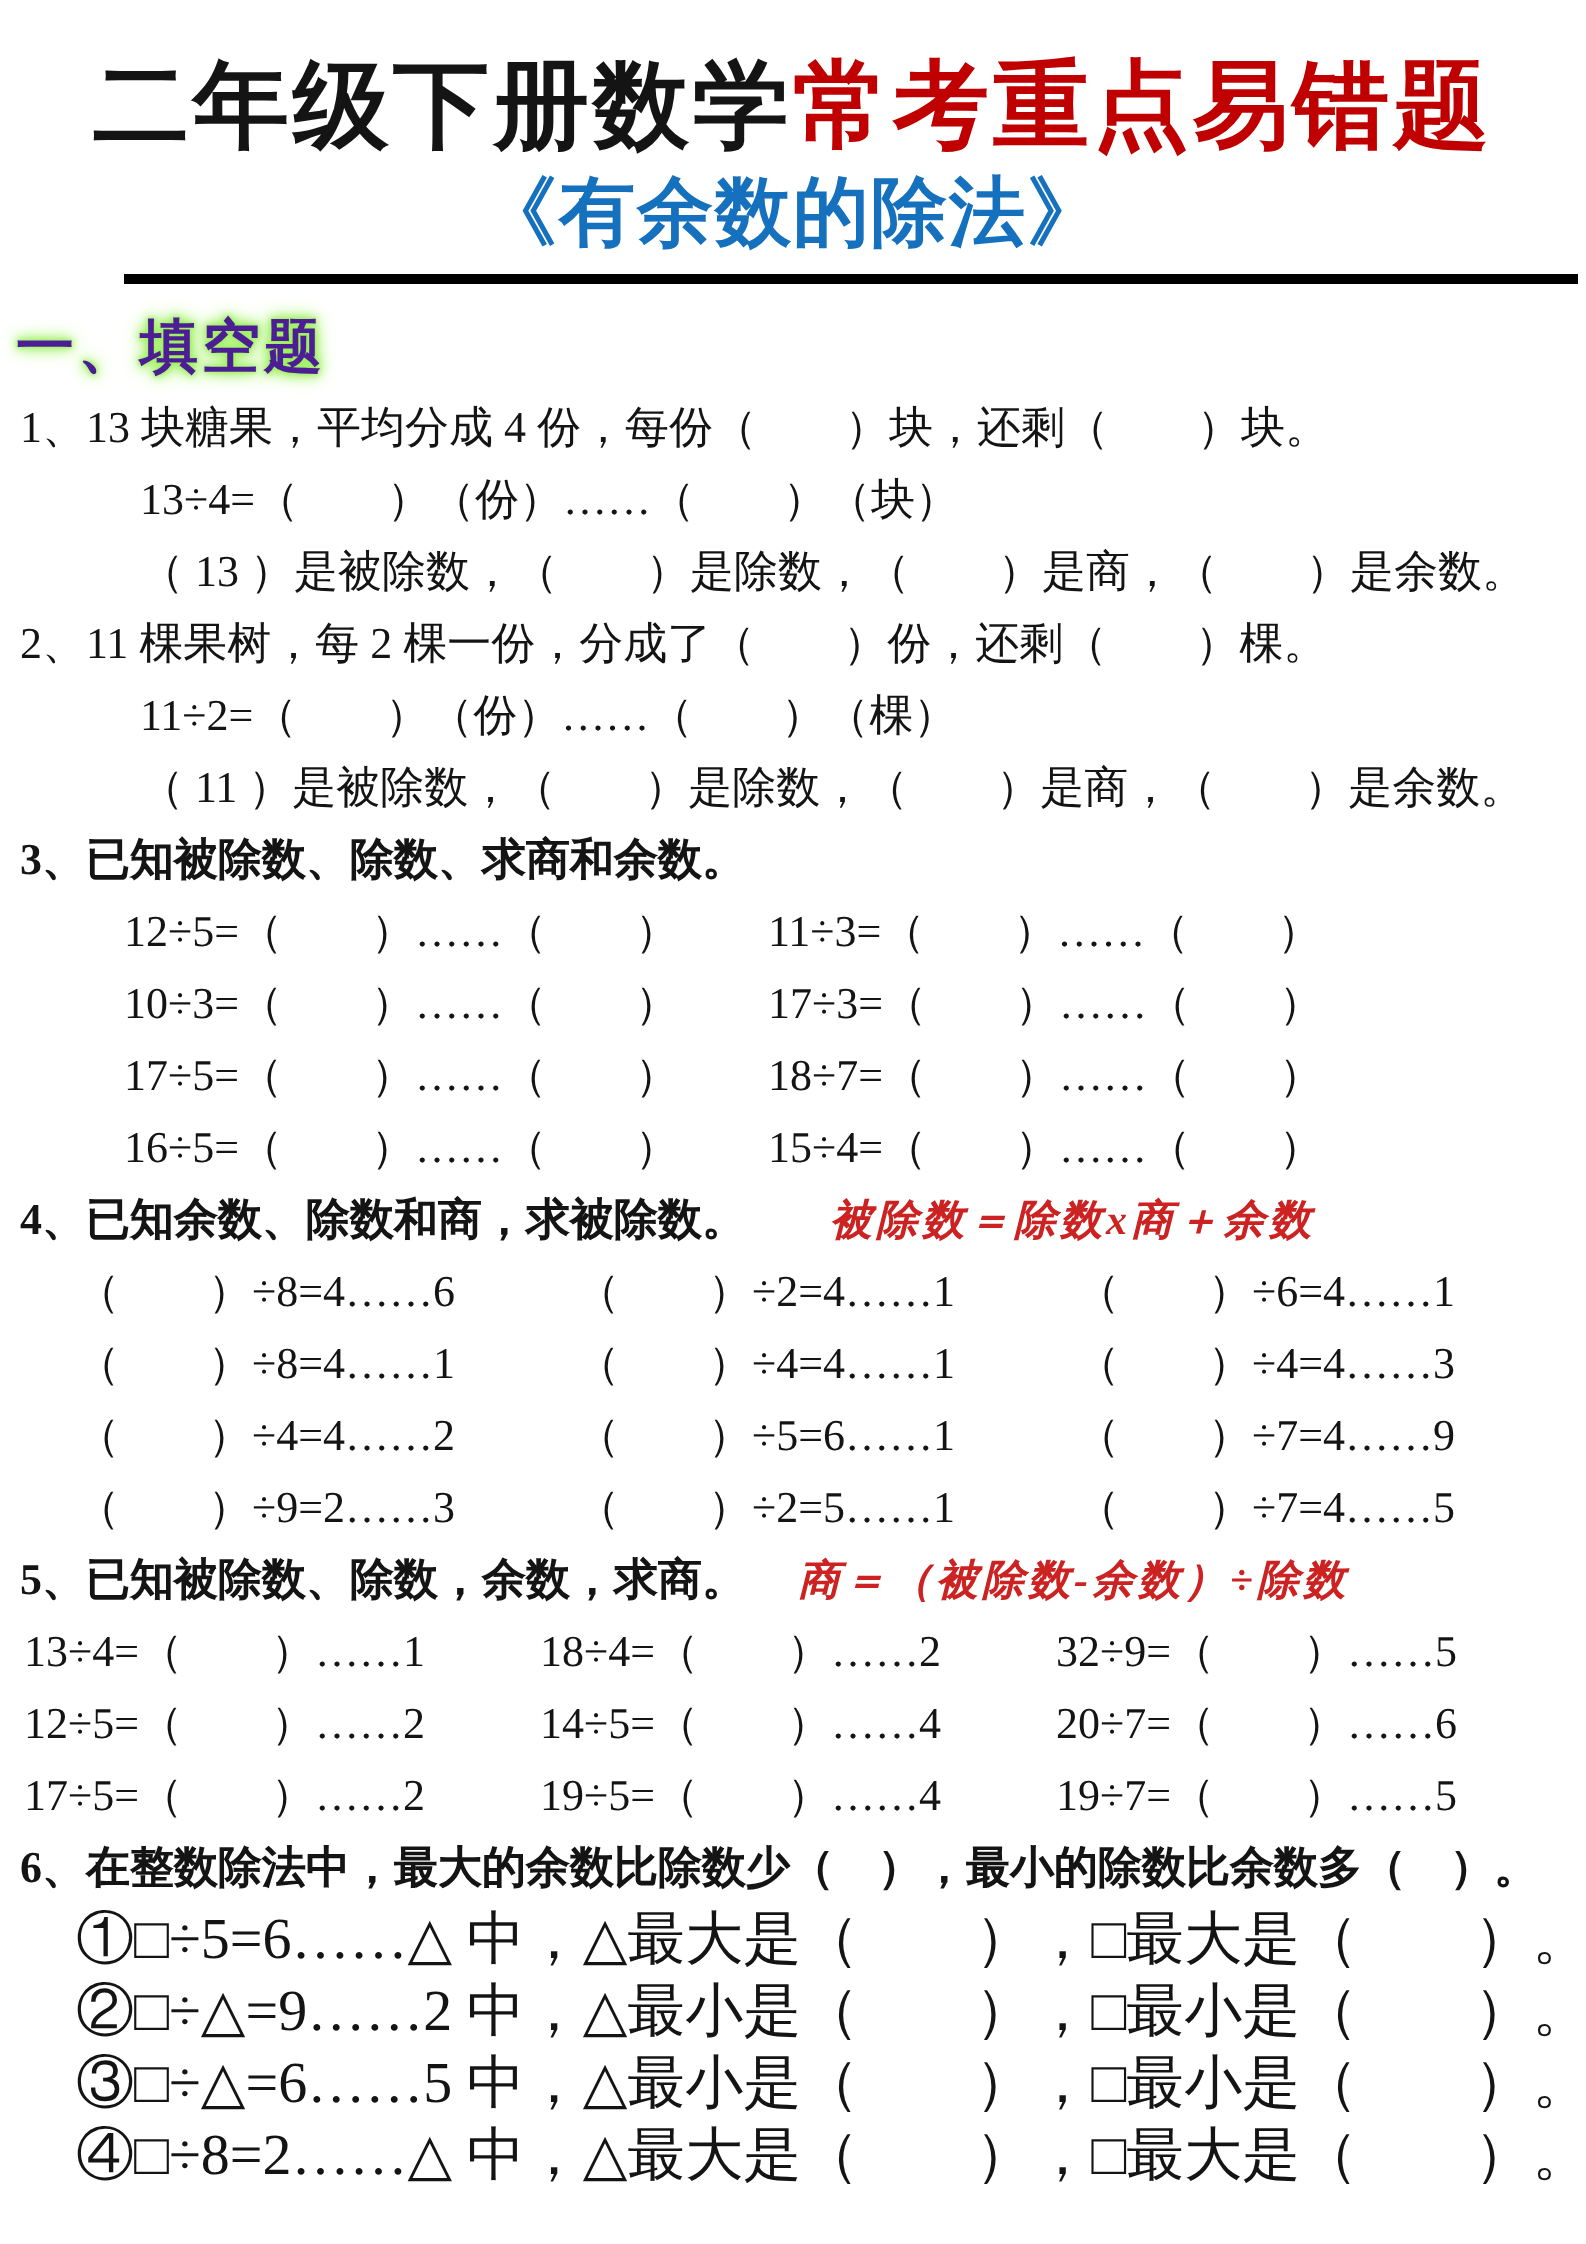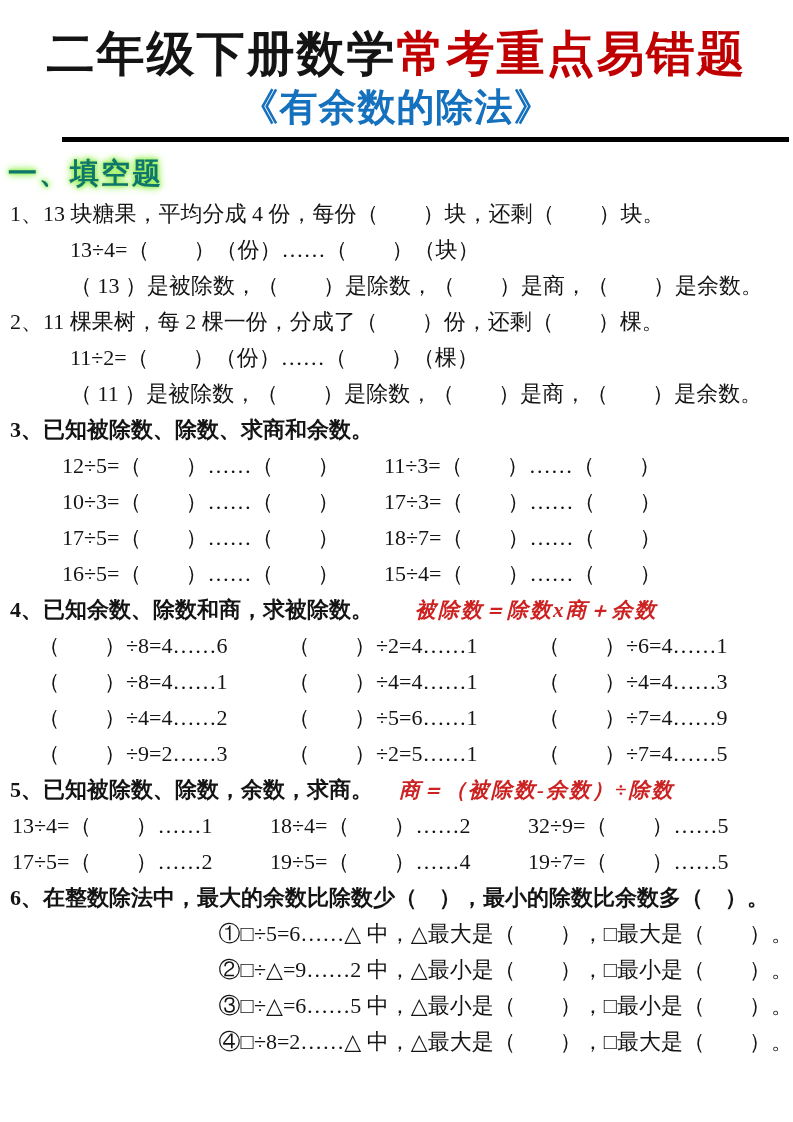--- a/index.html
+++ b/index.html
@@ -27,21 +27,21 @@
     text-align: center; font-size: 38px; font-weight: bold;
     color: var(--subtitle-blue); line-height: 1.25; letter-spacing: 1px;
   }
   .rule {
     margin: 5px 4px 0 62px; height: 4px;
     border-top: 3px solid #000; border-bottom: 2px solid #000;
   }
   .section-heading {
     margin: 12px 0 2px 8px;
     font-family: "Liberation Sans", "DejaVu Sans", sans-serif;
-    font-size: 29px; font-weight: bold; color: #0f766e;
+    font-size: 29px; font-weight: bold; color: #4c1d95;
     text-shadow: 0 0 2px var(--highlight-green), 0 0 4px var(--highlight-green),
                  0 0 7px var(--highlight-green), 0 0 10px var(--highlight-green);
     letter-spacing: 2px;
   }
 
   .q-line { font-size: 22px; line-height: 36px; margin-left: 10px; white-space: nowrap; }
   .q-line.sub { margin-left: 70px; }
   .q-heading { font-weight: bold; }
   .q-heading-row { display: flex; align-items: flex-start; font-size: 22px; line-height: 36px; margin-left: 10px; white-space: nowrap; }
   .note {
@@ -53,21 +53,21 @@
 
   .row { display: flex; font-size: 22px; line-height: 36px; white-space: nowrap; }
   .row.g2 { margin-left: 62px; }
   .row.g2 .cell { width: 322px; }
   .row.g3a { margin-left: 38px; }
   .row.g3a .cell { width: 250px; }
   .row.g3b { margin-left: 12px; }
   .row.g3b .cell { width: 258px; }
   .cell { flex: 0 0 auto; }
 
-  .q6-item { font-size: 22px; line-height: 36px; margin-left: 38px; white-space: nowrap; text-align: right; }
+  .q6-item { font-size: 29px; line-height: 36px; margin-left: 38px; white-space: nowrap; text-align: right; }
 </style>
 </head>
 <body>
 
 <div class="page">
 
   <h1 class="title"><span>二年级下册数学</span><span class="red">常考重点易错题</span></h1>
 
   <div class="subtitle">《有余数的除法》</div>
 
@@ -138,20 +138,25 @@
     <div class="q-heading-row">
       <span class="q-heading">5、已知被除数、除数，余数，求商。</span>
       <span class="note q5">商＝（被除数-余数）÷除数</span>
     </div>
     <div class="row g3b">
       <div class="cell">13÷4=（　　）……1</div>
       <div class="cell">18÷4=（　　）……2</div>
       <div class="cell">32÷9=（　　）……5</div>
     </div>
     <div class="row g3b">
+      <div class="cell">12÷5=（　　）……2</div>
+      <div class="cell">14÷5=（　　）……4</div>
+      <div class="cell">20÷7=（　　）……6</div>
+    </div>
+    <div class="row g3b">
       <div class="cell">17÷5=（　　）……2</div>
       <div class="cell">19÷5=（　　）……4</div>
       <div class="cell">19÷7=（　　）……5</div>
     </div>
   </div>
 
   <div>
     <div class="q-line q-heading">6、在整数除法中，最大的余数比除数少（　），最小的除数比余数多（　）。</div>
     <div class="q6-item">①□÷5=6……△ 中，△最大是（　　），□最大是（　　）。</div>
     <div class="q6-item">②□÷△=9……2 中，△最小是（　　），□最小是（　　）。</div>

